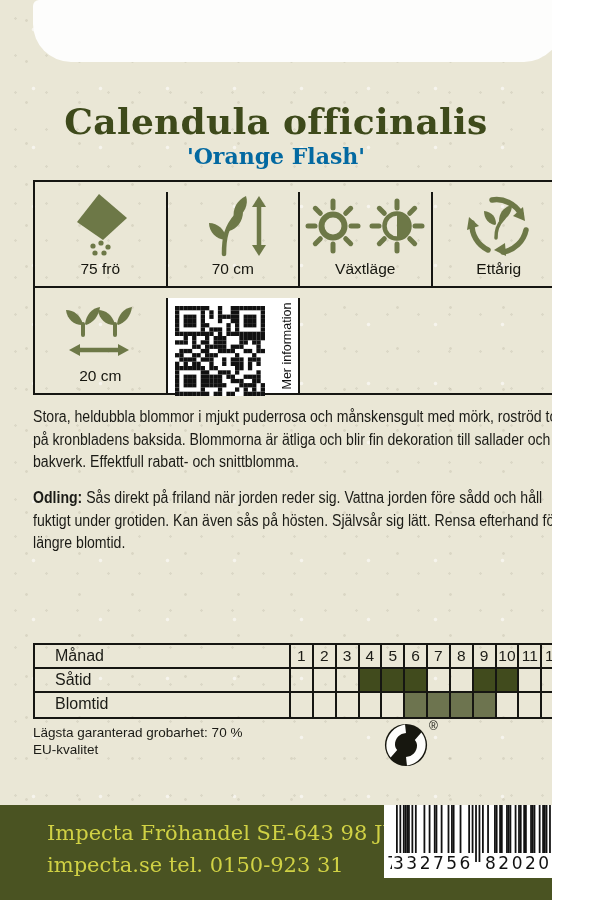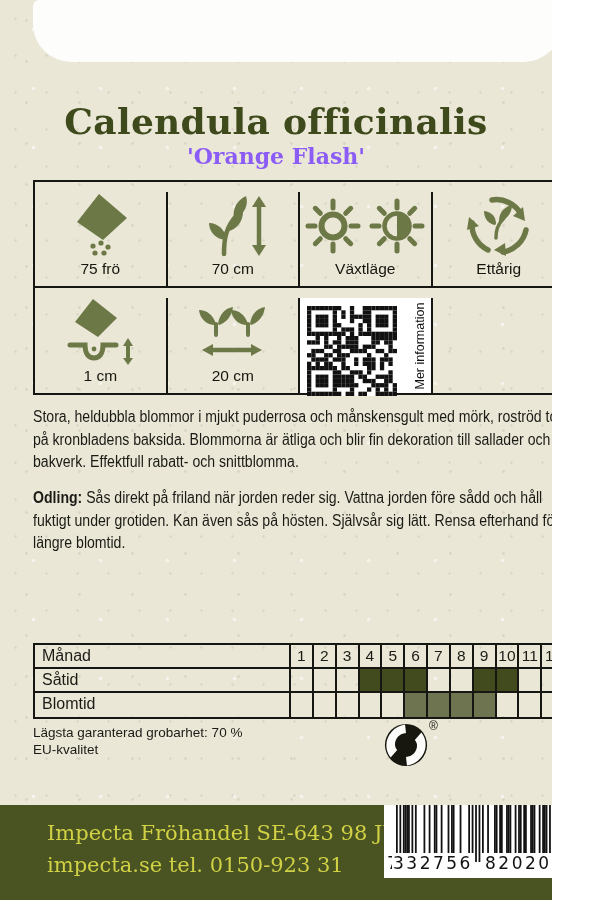--- a/index.html
+++ b/index.html
@@ -10,21 +10,21 @@
       radial-gradient(circle, rgba(110,105,80,.13) 1px, transparent 1.7px),
       radial-gradient(circle, rgba(90,88,66,.10) 1px, transparent 1.5px),
       radial-gradient(circle, rgba(255,255,255,.55) 1.3px, transparent 2.2px);
     background-size:53px 41px,31px 37px,67px 59px;}
   .notch{position:absolute;left:33px;top:0;width:529px;height:62px;background:#fdfdfc;
          border-radius:6px 6px 38px 38px;}
   .title{position:absolute;left:0;right:0;top:100px;text-align:center;
          font-family:"DejaVu Serif",serif;font-weight:700;font-size:36px;
          color:#3e4a1b;letter-spacing:.3px;}
   .cultivar{position:absolute;left:0;right:0;top:143px;text-align:center;
-         font-family:"DejaVu Serif",serif;font-weight:700;font-size:22px;color:#8b5cf6;}
+         font-family:"DejaVu Serif",serif;font-weight:700;font-size:22px;color:#0369a1;}
   
   .info-grid{position:absolute;left:33px;top:180px;width:534px;height:215px;
          display:grid;grid-template-columns:repeat(4,1fr);grid-template-rows:1fr 1fr;
          border:2px solid #161612;box-sizing:border-box;}
   .cell{position:relative;border-right:2px solid #161612;box-sizing:border-box;
         display:flex;flex-direction:column;align-items:center;justify-content:flex-end;
         padding-bottom:8px;margin-top:10px;}
   .cell:nth-child(4n){border-right:none;}
   .cell:nth-child(-n+4){border-bottom:2px solid #161612;}
   .cell .iconbox{position:absolute;top:6px;left:0;right:0;bottom:32px;
@@ -43,21 +43,21 @@
   .desc{top:406px;}
   .cult{top:487px;}
   
   .calendar{position:absolute;left:33px;top:643px;width:534px;
         border:2px solid #161612;box-sizing:border-box;}
   .cal-row{display:grid;grid-template-columns:256px repeat(12,1fr);}
   .cal-cell{height:24px;border-right:2px solid #161612;border-bottom:2px solid #161612;
         box-sizing:border-box;font-size:16px;line-height:22px;overflow:hidden;}
   .cal-cell:last-child{border-right:none;}
   .cal-row:last-child .cal-cell{border-bottom:none;}
-  .cal-label{padding-left:7px;}
+  .cal-label{padding-left:20px;}
   .cal-month{text-align:center;font-size:15.5px;}
   
   .note1{position:absolute;left:33px;top:724px;font-size:13.5px;line-height:17px;}
   .note2{position:absolute;left:33px;top:741px;font-size:13.5px;line-height:17px;}
   .green-dot{position:absolute;left:383px;top:722px;width:46px;height:46px;}
   .regmark{position:absolute;left:429px;top:719px;font-size:12px;color:#15150f;}
   
   .footer{position:absolute;left:0;top:805px;width:600px;height:95px;background:#4a5322;}
   .f-line{position:absolute;left:47px;font-family:"DejaVu Serif",serif;
         color:#d0d144;font-size:21px;white-space:nowrap;}
@@ -162,33 +162,20 @@
             <polygon points="3,24 13,33 1,37"></polygon>
             <path d="M29,32 C23,31 18,26 18,18 C26,19 30,24 30,31 Z"></path>
             <path d="M33,28 C33,20 38,14 46,12 C46,20 41,26 34,28 Z"></path>
           </g>
           <path d="M30,45 C30,38 31,32 38,25" stroke="#6d7847" stroke-width="3.5" fill="none" stroke-linecap="round"></path>
         </svg>
       </div>
       <span class="lbl">Ettårig</span>
     </div>
 
-    <div class="cell">
-      <div class="iconbox">
-        <svg width="76" height="66" viewBox="0 0 76 66">
-          <polygon points="31,0 55,19 36,38 13,23" fill="#6d7847"></polygon>
-          <path d="M8,46 H23 C23,55 27,59 32,59 C37,59 41,55 41,46 H54" stroke="#6d7847" stroke-width="5" fill="none" stroke-linecap="round"></path>
-          <circle cx="32" cy="50" r="2.4" fill="#6d7847"></circle>
-          <line x1="66" y1="45" x2="66" y2="61" stroke="#6d7847" stroke-width="4"></line>
-          <polygon points="66,39 61,47 71,47" fill="#6d7847"></polygon>
-          <polygon points="66,66 61,59 71,59" fill="#6d7847"></polygon>
-        </svg>
-      </div>
-      <span class="lbl">1 cm</span>
-    </div>
 
     <div class="cell">
       <div class="iconbox">
         <svg width="76" height="64" viewBox="0 0 76 64">
           <g fill="#6d7847">
             <path d="M21,24 C18,15 12,10 4,10 C5,19 12,25 20,25 Z"></path>
             <path d="M23,24 C24,15 30,8 38,7 C37,16 31,23 24,25 Z"></path>
             <path d="M53,24 C50,15 44,10 36,10 C37,19 44,25 52,25 Z"></path>
             <path d="M55,24 C56,15 62,8 70,7 C69,16 63,23 56,25 Z"></path>
           </g>

